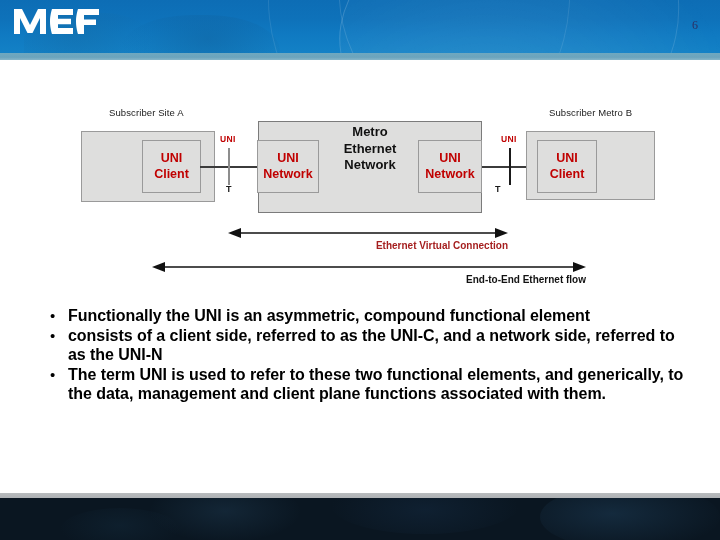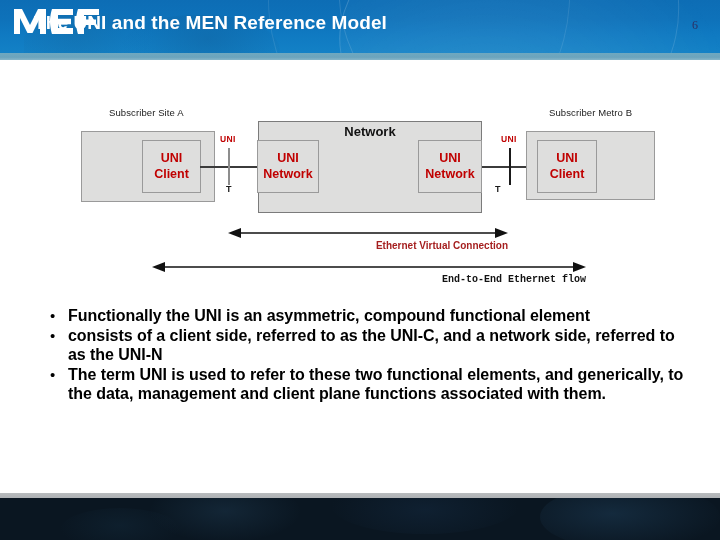--- a/index.html
+++ b/index.html
@@ -263,21 +263,20 @@
 
 <div id="slide">
 
   <div class="header-band">
     <div class="globe-a"></div>
     <div class="globe-b"></div>
     <div class="swoosh"></div>
     <div class="swoosh2"></div>
     <div class="swoosh3"></div>
   </div>
-  <div class="header-title">The UNI and the MEN Reference Model</div>
   <div class="header-rule"></div>
 
   <div class="diagram">
 
     <div class="dlabel" style="left:109px; top:47px;">Subscriber Site A</div>
     <div class="dlabel" style="left:549px; top:47px;">Subscriber Metro B</div>
 
     <div class="site-box" style="left:81px; top:71px; width:134px; height:71px;"></div>
 
     <div class="inner-box" style="left:142px; top:80px; width:59px; height:53px;">
@@ -285,20 +284,22 @@
       <span>Client</span>
     </div>
 
     <div class="hwire" style="left:200px; top:106px; width:58px;"></div>
     <div class="tick tick-gray" style="left:228px; top:88px; height:37px;"></div>
     <div class="uni-tag" style="left:220px; top:74px;">UNI</div>
     <div class="t-tag" style="left:226px; top:124px;">T</div>
 
     <div class="men-box" style="left:258px; top:61px; width:224px; height:92px;"></div>
     <div class="men-title" style="left:318px; top:64px; width:104px;">
+      <div>Metro</div>
+      <div>Ethernet</div>
       <div>Network</div>
     </div>
 
     <div class="inner-box" style="left:257px; top:80px; width:62px; height:53px;">
       <span>UNI</span>
       <span>Network</span>
     </div>
 
     <div class="inner-box" style="left:418px; top:80px; width:64px; height:53px;">
       <span>UNI</span>
@@ -326,21 +327,21 @@
     </div>
     <div class="arrow-cap cap-red" style="left:228px; top:180px; width:280px;">Ethernet Virtual Connection</div>
 
     <div class="arrow-wrap" style="left:152px; top:200px; width:434px; height:14px;">
       <svg width="434" height="14" viewBox="0 0 434 14" xmlns="http://www.w3.org/2000/svg">
         <line x1="10" y1="7" x2="424" y2="7" stroke="#111111" stroke-width="1.6"></line>
         <polygon points="0,7 13,2 13,12" fill="#111111"></polygon>
         <polygon points="434,7 421,2 421,12" fill="#111111"></polygon>
       </svg>
     </div>
-    <div class="arrow-cap cap-black" style="left:152px; top:214px; width:434px;font-family:Liberation Mono, monospace;">End-to-End Ethernet flow</div>
+    <div class="arrow-cap cap-black" style="left:152px; top:214px; width:434px;">End-to-End Ethernet flow</div>
 
   </div>
 
   <div class="bullets">
 
     <div class="bullet-row">
       <div class="bullet-dot">•</div>
       <div class="bullet-text">Functionally the UNI is an asymmetric, compound functional element</div>
     </div>
 

